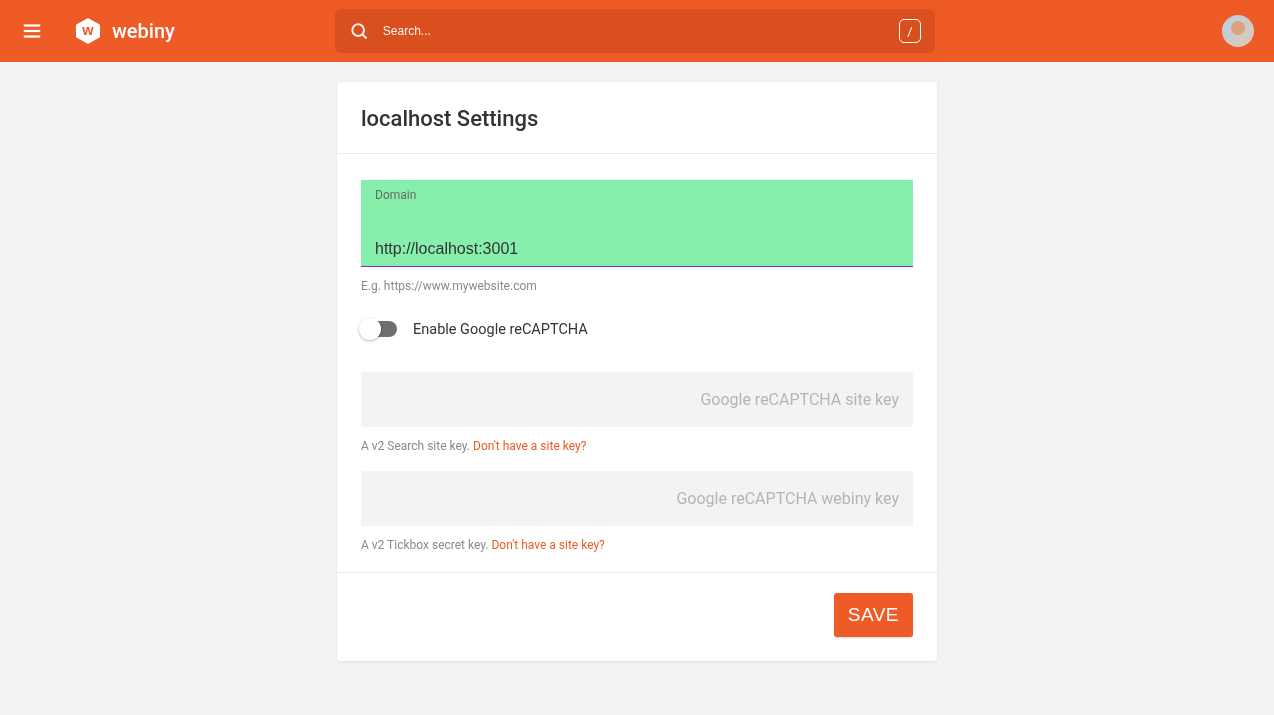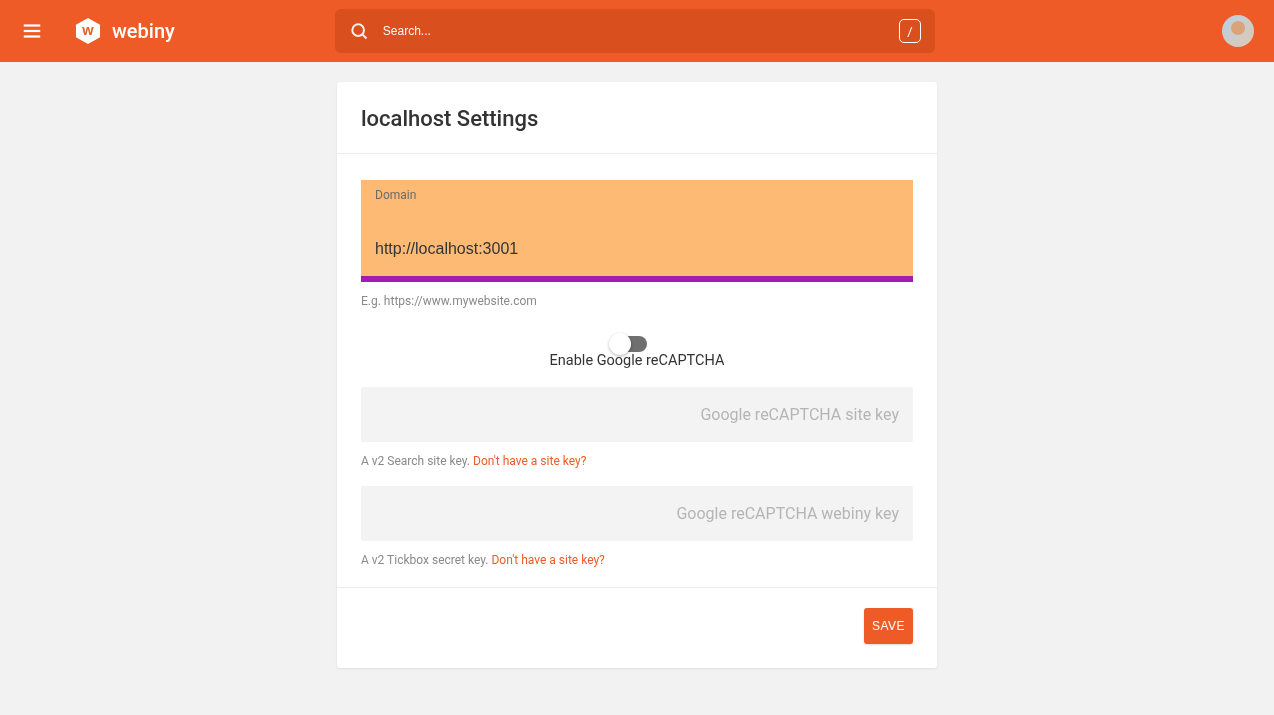--- a/index.html
+++ b/index.html
@@ -98,23 +98,23 @@
     padding: 24px 24px 22px;
     border-bottom: 1px solid #ebebeb;
   }
   .card-title {
     font-size: 22px;
     font-weight: 500;
     color: #333;
   }
   .card-body { padding: 26px 24px 20px; }
   .field {
-    background: #fdba74;
-    border-bottom: 6px solid #a21caf;
-    padding: 8px 14px 16px;
+    background: #86efac;
+    border-bottom: 1px solid #a21caf;
+    padding: 8px 14px 6px;
   }
   .field-label {
     font-size: 12px;
     color: #6b6b6b;
   }
   .field-input {
     border: none;
     background: transparent;
     outline: none;
     font-size: 16px;
@@ -124,23 +124,22 @@
     margin-top: 36px;
   }
   .hint {
     font-size: 12px;
     color: #8a8a8a;
     margin-top: 12px;
   }
   .hint a { color: #ee5b26; text-decoration: none; }
   .toggle-row {
     display: flex;
-    align-items: center;
-    margin: 28px 0 18px;
-    flex-direction: column;
+    align-items: flex-start;
+    margin: 28px 0 34px;
   }
   .toggle {
     width: 36px;
     height: 16px;
     background: #6f6f6f;
     border-radius: 10px;
     position: relative;
     cursor: pointer;
     margin-right: 16px;
   }
@@ -171,22 +170,22 @@
     border-top: 1px solid #ebebeb;
     padding: 20px 24px 24px;
     display: flex;
     justify-content: flex-end;
   }
   .save-btn {
     background: #ee5b26;
     color: #fff;
     border: none;
     border-radius: 3px;
-    padding: 11px 8px;
-    font-size: 12px;
+    padding: 11px 14px;
+    font-size: 19px;
     letter-spacing: 0.5px;
     cursor: pointer;
     box-shadow: 0 1px 2px rgba(0,0,0,0.15);
   }
 </style>
 </head>
 <body>
 
 <div class="header">
   <div class="menu-icon">

